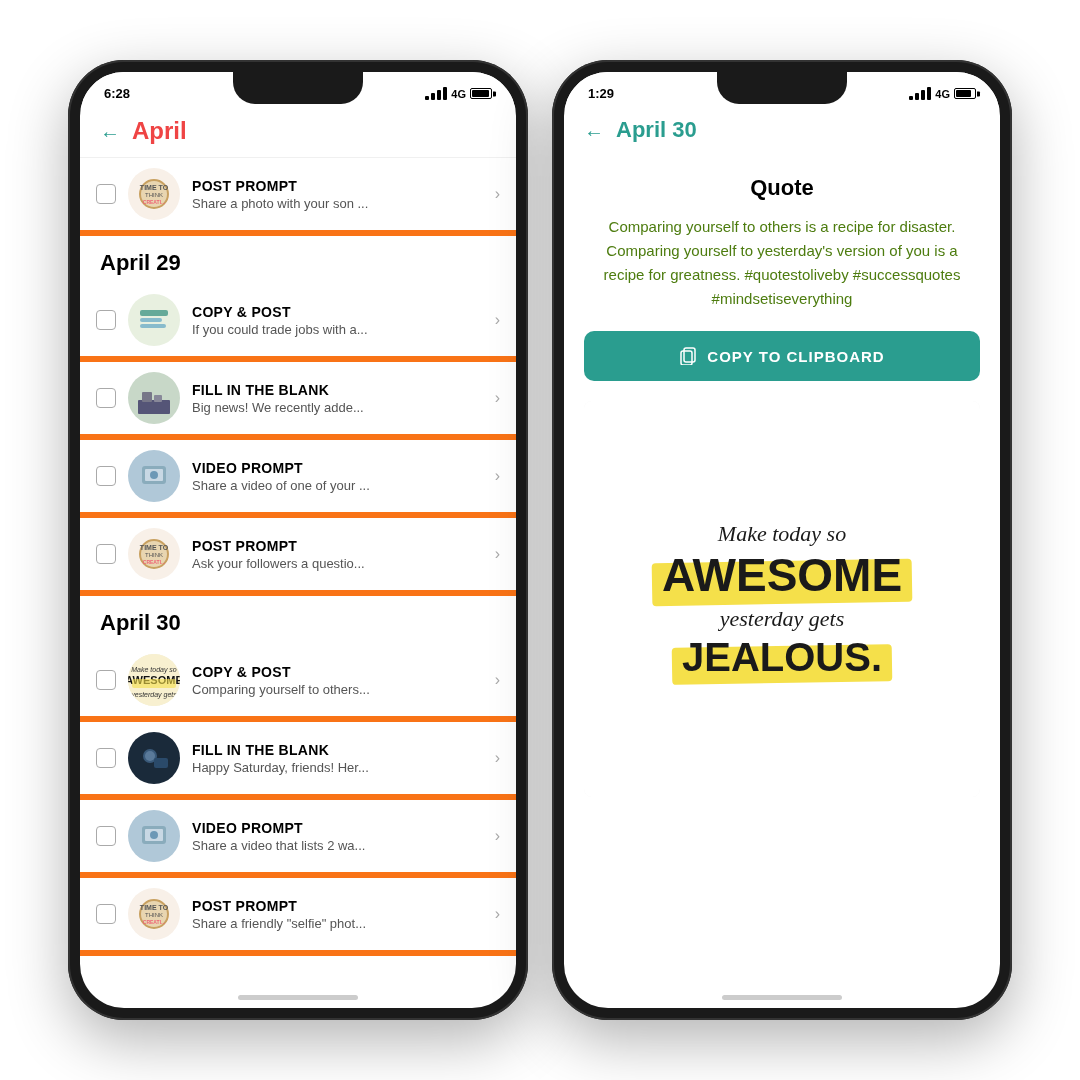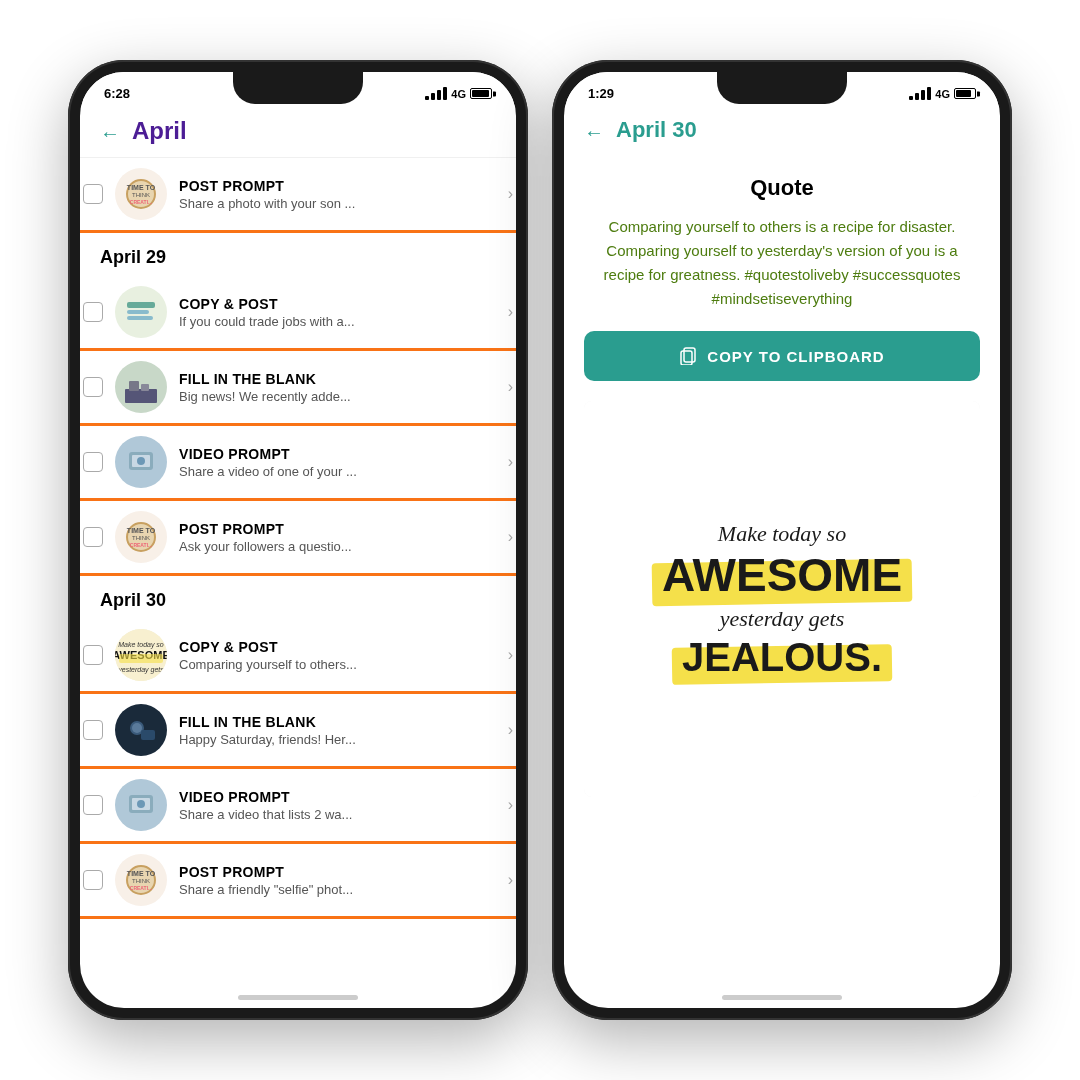--- a/index.html
+++ b/index.html
@@ -109,38 +109,38 @@
     }
     .back-arrow {
       color: #2a9d8f;
       font-size: 20px;
       margin-right: 12px;
       font-weight: 400;
     }
     .app-title {
       font-size: 24px;
       font-weight: 700;
-      color: #4c1d95;
+      color: #ef4444;
     }
     .list-content {
       flex: 1;
       overflow-y: auto;
       padding: 0;
     }
     .section-header {
-      font-size: 18px;
+      font-size: 22px;
       font-weight: 700;
       color: #000;
       padding: 14px 20px 8px;
     }
     .list-item {
       display: flex;
       align-items: center;
-      padding: 10px 3px;
-      border-bottom: 3px solid #f97316;
+      padding: 10px 16px;
+      border-bottom: 6px solid #f97316;
       gap: 12px;
     }
     .checkbox {
       width: 20px;
       height: 20px;
       border: 1.5px solid #aaa;
       border-radius: 4px;
       flex-shrink: 0;
     }
     .item-text {

